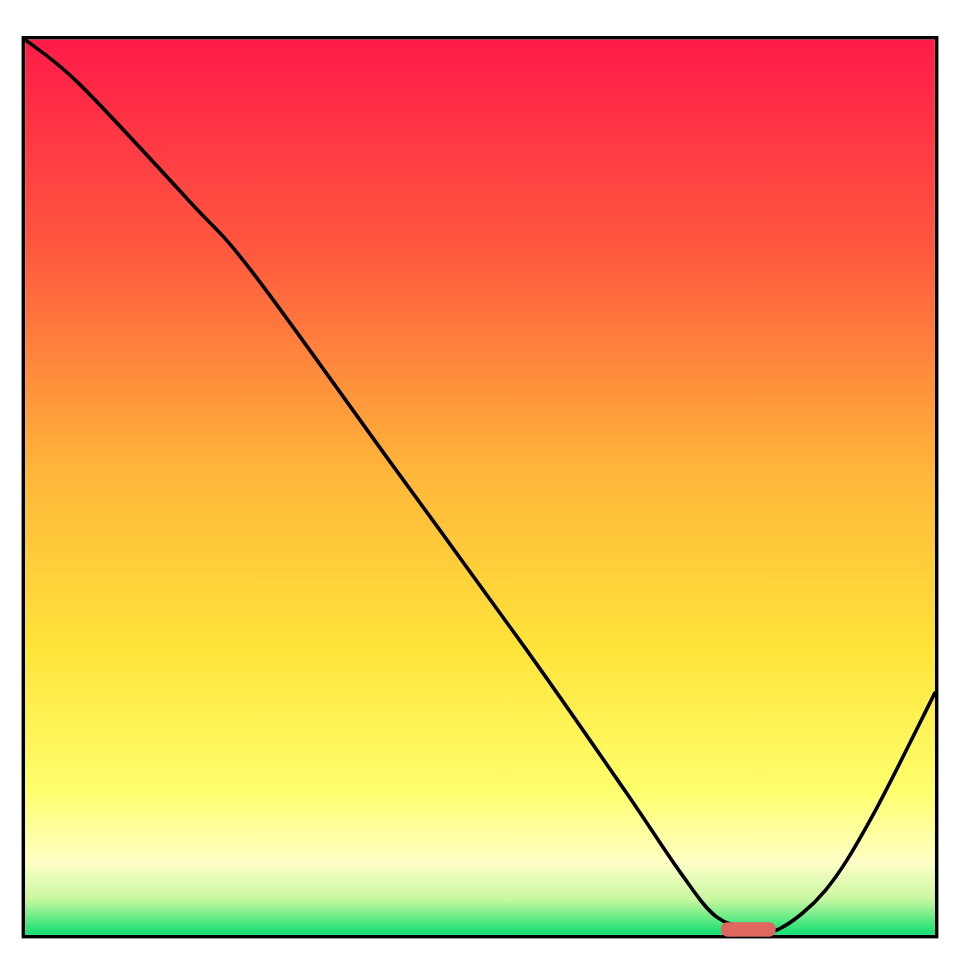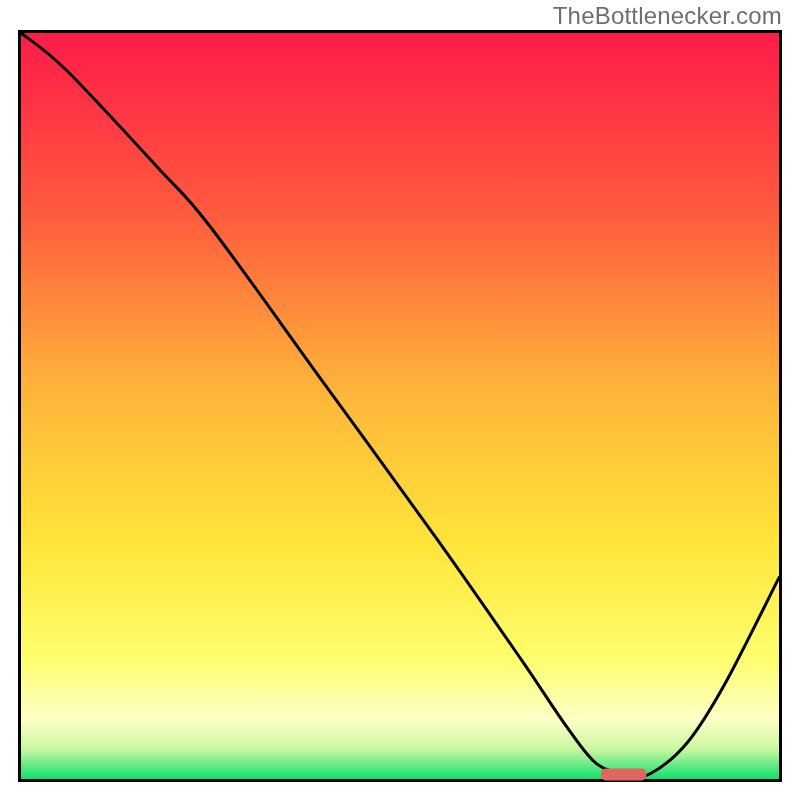--- a/index.html
+++ b/index.html
@@ -5,21 +5,20 @@
   html,body{margin:0;padding:0;width:800px;height:800px;background:#fff;font-family:Arial,sans-serif}
   .wrap{position:relative;width:800px;height:800px}
   .attribution{position:absolute;top:2px;right:18px;color:#6e6e6e;font-size:24px;font-weight:400;letter-spacing:0.2px}
   .frame{position:absolute;left:18px;top:30px;width:764px;height:752px;border:3px solid #000;box-sizing:border-box}
   svg{position:absolute;left:18px;top:30px}
 </style>
 </head>
 <body>
 
 <div class="wrap">
-  <div class="attribution">TheBottlenecker.com</div>
   <div class="frame"></div>
   <svg id="plot" width="764" height="752" viewBox="0 0 764 752">
     <defs>
       <linearGradient id="bg-grad" x1="0" y1="0" x2="0" y2="1">
         <stop offset="0%" stop-color="#ff1b49"></stop>
         <stop offset="24%" stop-color="#ff5a3e"></stop>
         <stop offset="48%" stop-color="#ffb53a"></stop>
         <stop offset="68%" stop-color="#ffe43a"></stop>
         <stop offset="84%" stop-color="#feff6d"></stop>
         <stop offset="92%" stop-color="#fdffc7"></stop>

